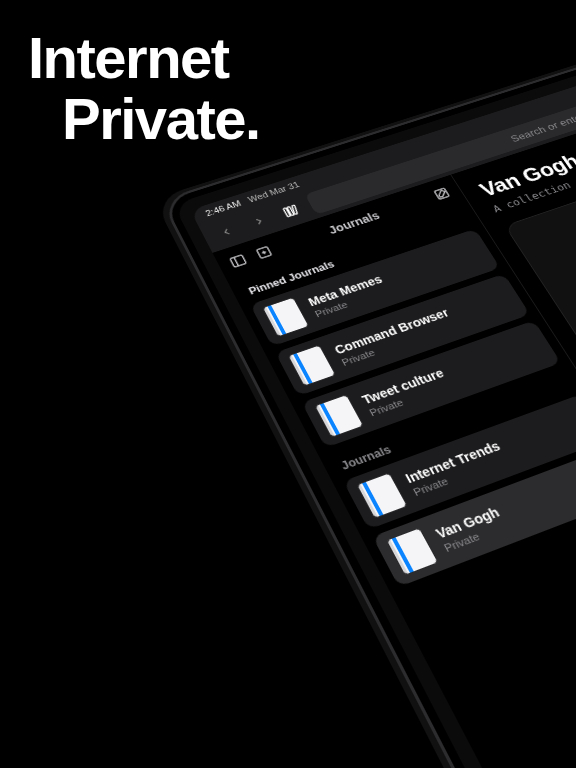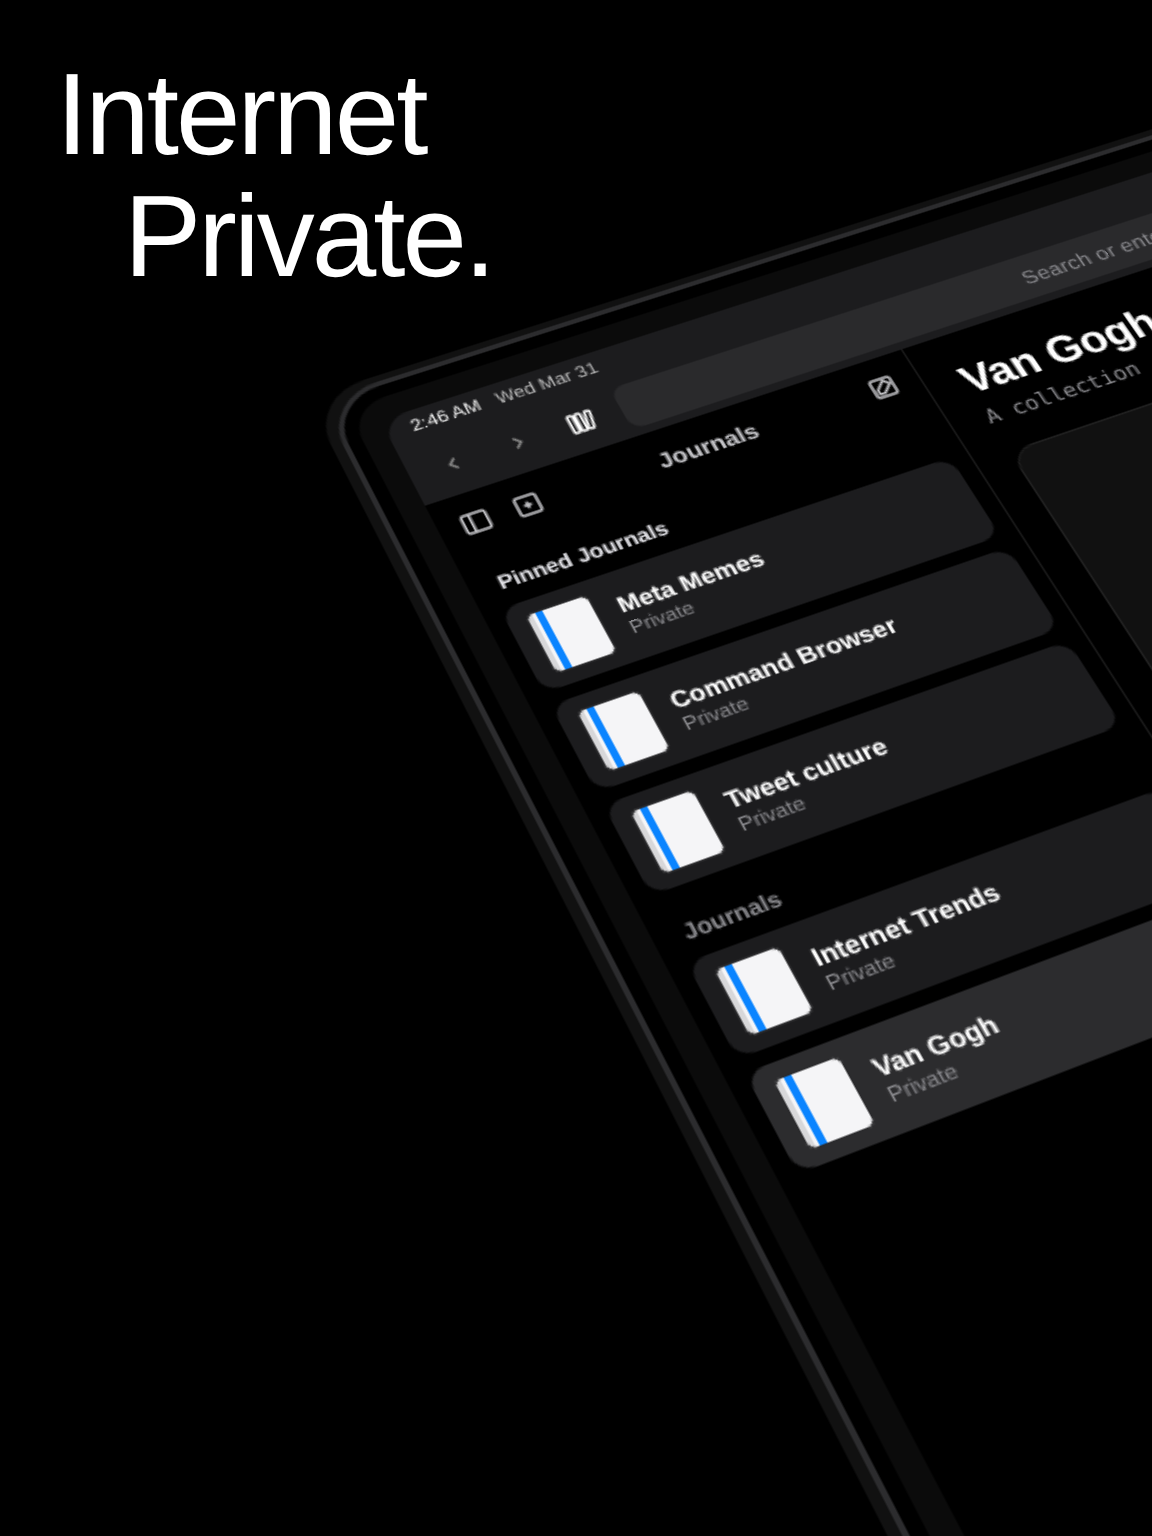--- a/index.html
+++ b/index.html
@@ -1,21 +1,21 @@
 <!DOCTYPE html>
 <html><head>
 <meta charset="utf-8">
 <style>
   * { margin: 0; padding: 0; box-sizing: border-box; }
   html, body { width: 576px; height: 768px; overflow: hidden; background: #000; font-family: -apple-system, "Helvetica Neue", Helvetica, Arial, sans-serif; -webkit-font-smoothing: antialiased; color: #fff; }
 
   .stage { position: relative; width: 576px; height: 768px; }
 
   
-  .hero { position: absolute; top: 28px; left: 28px; font-weight: 400; font-size: 58px; line-height: 1.05; letter-spacing: -1.5px; }
+  .hero { position: absolute; top: 28px; left: 28px; font-weight: 700; font-size: 58px; line-height: 1.05; letter-spacing: -1.5px; }
   .hero .line2 { padding-left: 34px; display: block; }
 
   
   .tablet-3d {
     position: absolute;
     top: 200px;
     left: 160px;
     width: 820px;
     height: 1000px;
     transform-origin: top left;

